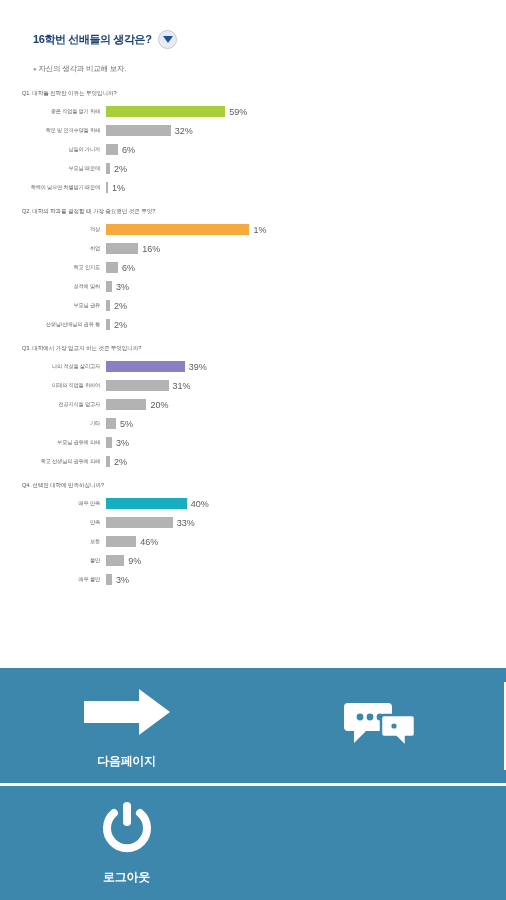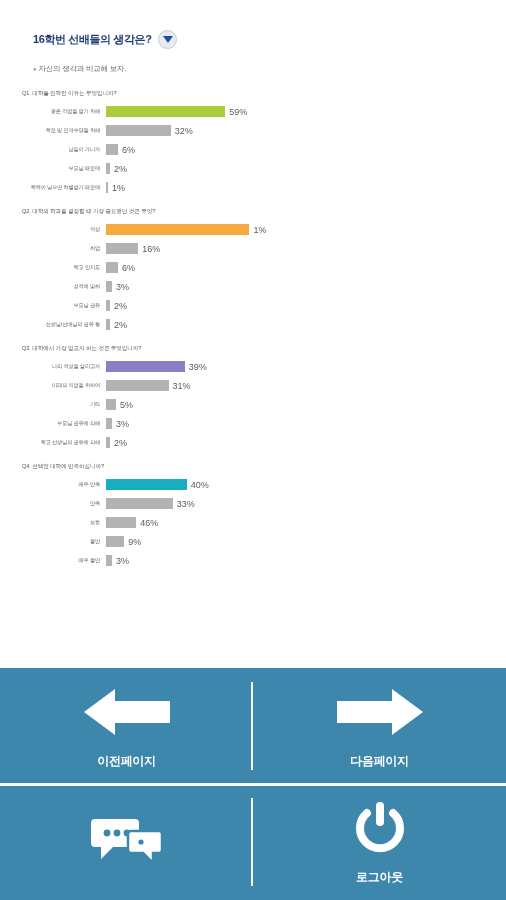--- a/index.html
+++ b/index.html
@@ -287,20 +287,27 @@
           </div>
         </div>
         <div class="bar-row">
           <div class="bar-label">미래의 직업을 위하여</div>
           <div class="bar-track">
             <div class="bar-fill" style="width: 62.62px;"></div>
             <div class="bar-value">31%</div>
           </div>
         </div>
         <div class="bar-row">
+          <div class="bar-label">전공지식을 얻고자</div>
+          <div class="bar-track">
+            <div class="bar-fill" style="width: 40.4px;"></div>
+            <div class="bar-value">20%</div>
+          </div>
+        </div>
+        <div class="bar-row">
           <div class="bar-label">기타</div>
           <div class="bar-track">
             <div class="bar-fill" style="width: 10.1px;"></div>
             <div class="bar-value">5%</div>
           </div>
         </div>
         <div class="bar-row">
           <div class="bar-label">부모님 권유에 의해</div>
           <div class="bar-track">
             <div class="bar-fill" style="width: 6.06px;"></div>
@@ -351,29 +358,20 @@
             <div class="bar-fill" style="width: 6.06px;"></div>
             <div class="bar-value">3%</div>
           </div>
         </div>
       </div>
     </div>
 </div>
 
 <div class="footer">
 
-  <div class="nav-cell c1">
-    <div class="nav-icon">
-      <div class="arrow left">
-        <div class="head"></div>
-          <div class="shaft"></div>
-      </div>
-    </div>
-    <div class="nav-label">이전페이지</div>
-  </div>
 
   <div class="nav-cell c2">
     <div class="nav-icon">
       <div class="arrow right">
         <div class="shaft"></div>
           <div class="head"></div>
       </div>
     </div>
     <div class="nav-label">다음페이지</div>
   </div>

